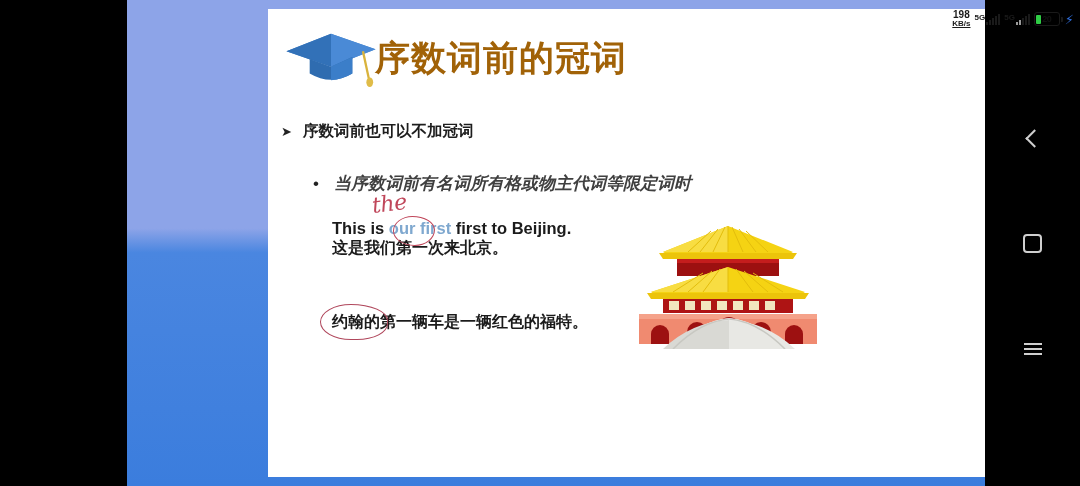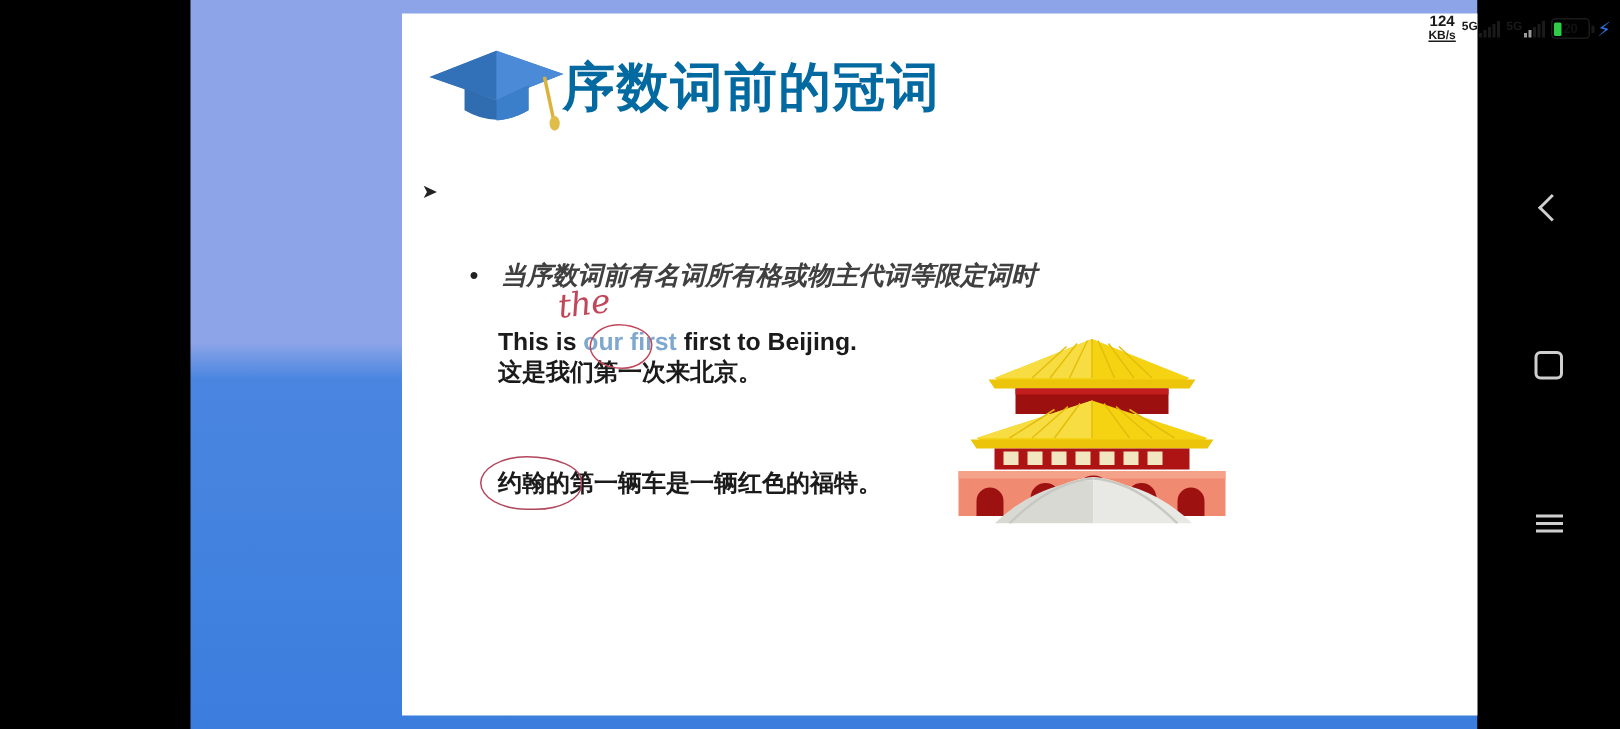--- a/index.html
+++ b/index.html
@@ -153,21 +153,21 @@
     width: 98px;
     height: 62px;
   }
 
   #title {
     position: absolute;
     left: 107px;
     top: 26px;
     font-size: 35px;
     font-weight: bold;
-    color: #0369a1;
+    color: #a16207;
     letter-spacing: 1px;
     white-space: nowrap;
     font-family: "Liberation Sans", "DejaVu Sans", sans-serif;
   }
 
   #bullet1 {
     position: absolute;
     left: 13px;
     top: 112px;
     display: flex;
@@ -352,20 +352,21 @@
           <path d="M50,40 L72,30 L72,47 Q62,53 50,54 Z" fill="#3b7ec9"></path>
           <line x1="83" y1="24" x2="89" y2="52" stroke="#d9b33c" stroke-width="2.4"></line>
           <ellipse cx="90" cy="56" rx="3.5" ry="5" fill="#e0bc48"></ellipse>
         </svg>
       </div>
 
       <div id="title">序数词前的冠词</div>
 
       <div id="bullet1">
         <span class="arrow-mark">➤</span>
+        <span class="txt">序数词前也可以不加冠词</span>
       </div>
 
       <div id="bullet2">
         <span class="dot-mark">•</span>
         <span class="txt">当序数词前有名词所有格或物主代词等限定词时</span>
       </div>
 
       <div id="hw-the">the</div>
 
       <div id="circle-our"></div>
@@ -475,21 +476,21 @@
 
           <path d="M51,70 Q60,76 69,70" stroke="#b5715c" stroke-width="1.8" fill="none"></path>
         </svg>
       </div>
 
     </div>
   </div>
 
   <div id="statusbar">
     <div class="netspeed">
-      <span class="num">124</span>
+      <span class="num">198</span>
       <span class="unit">KB/s</span>
     </div>
 
     <div class="sigblock">
       <span class="siglabel">5G</span>
       <span class="bars">
           <i></i>
           <i></i>
           <i></i>
           <i></i>

